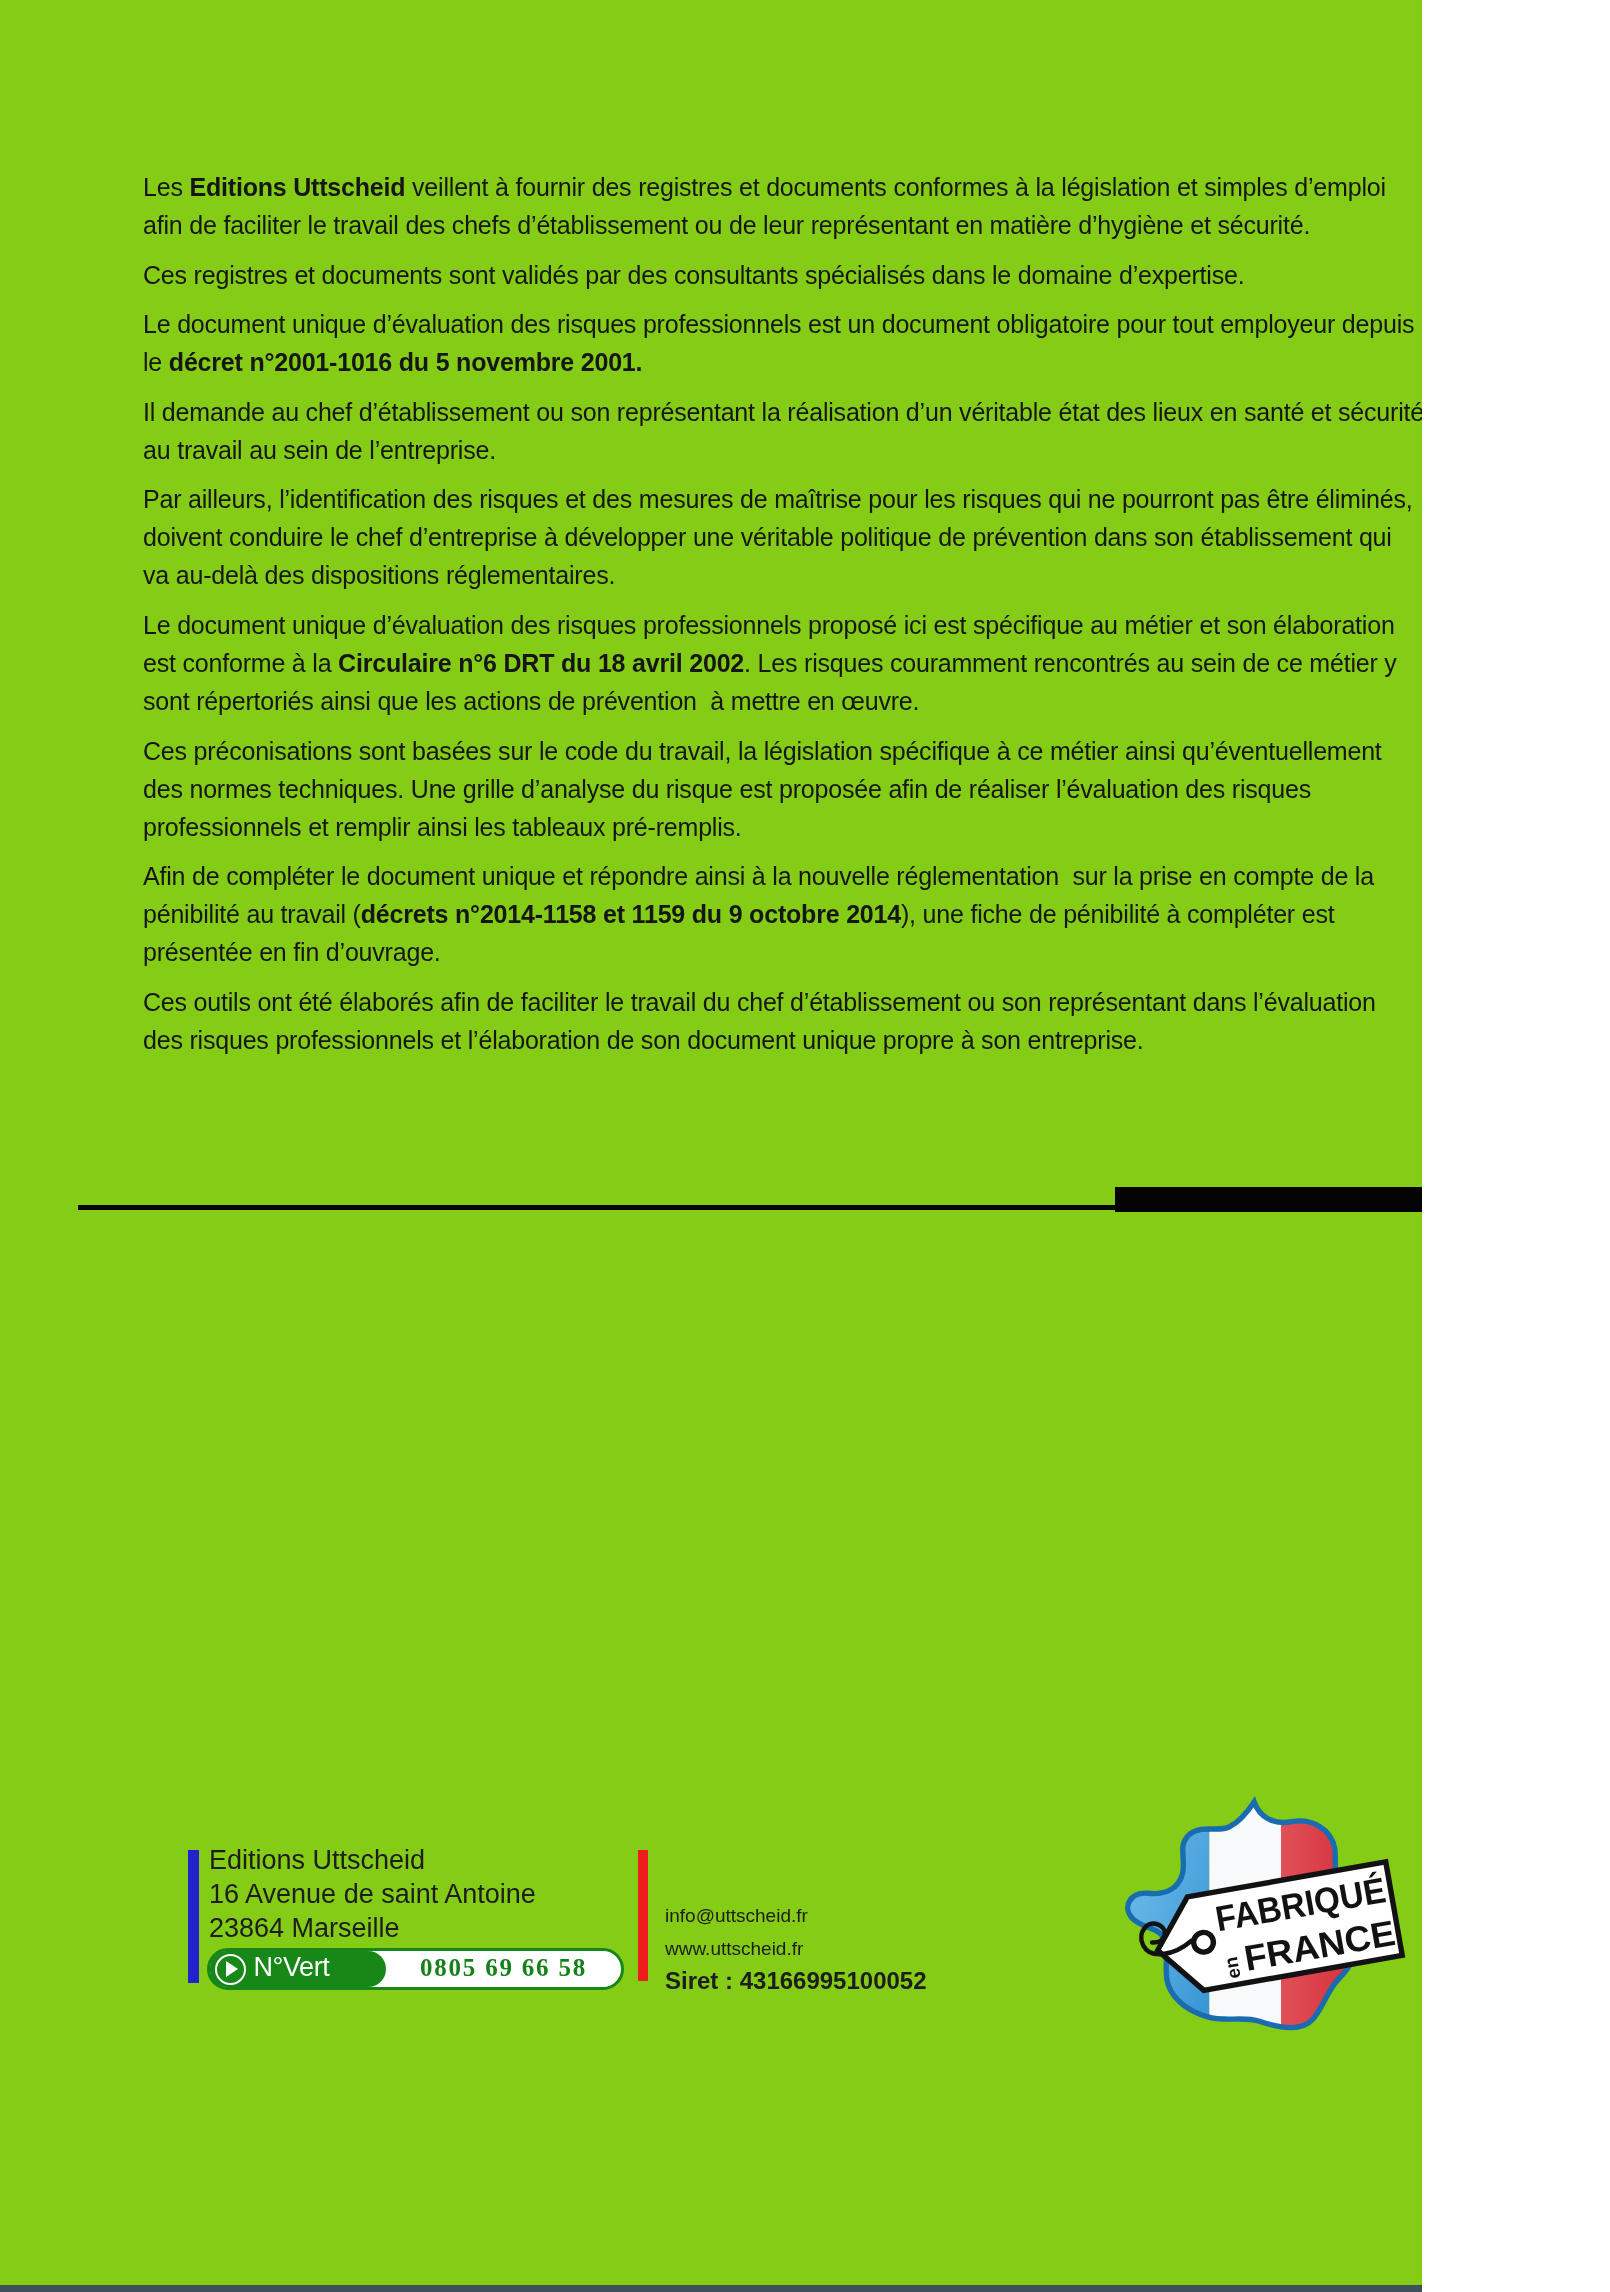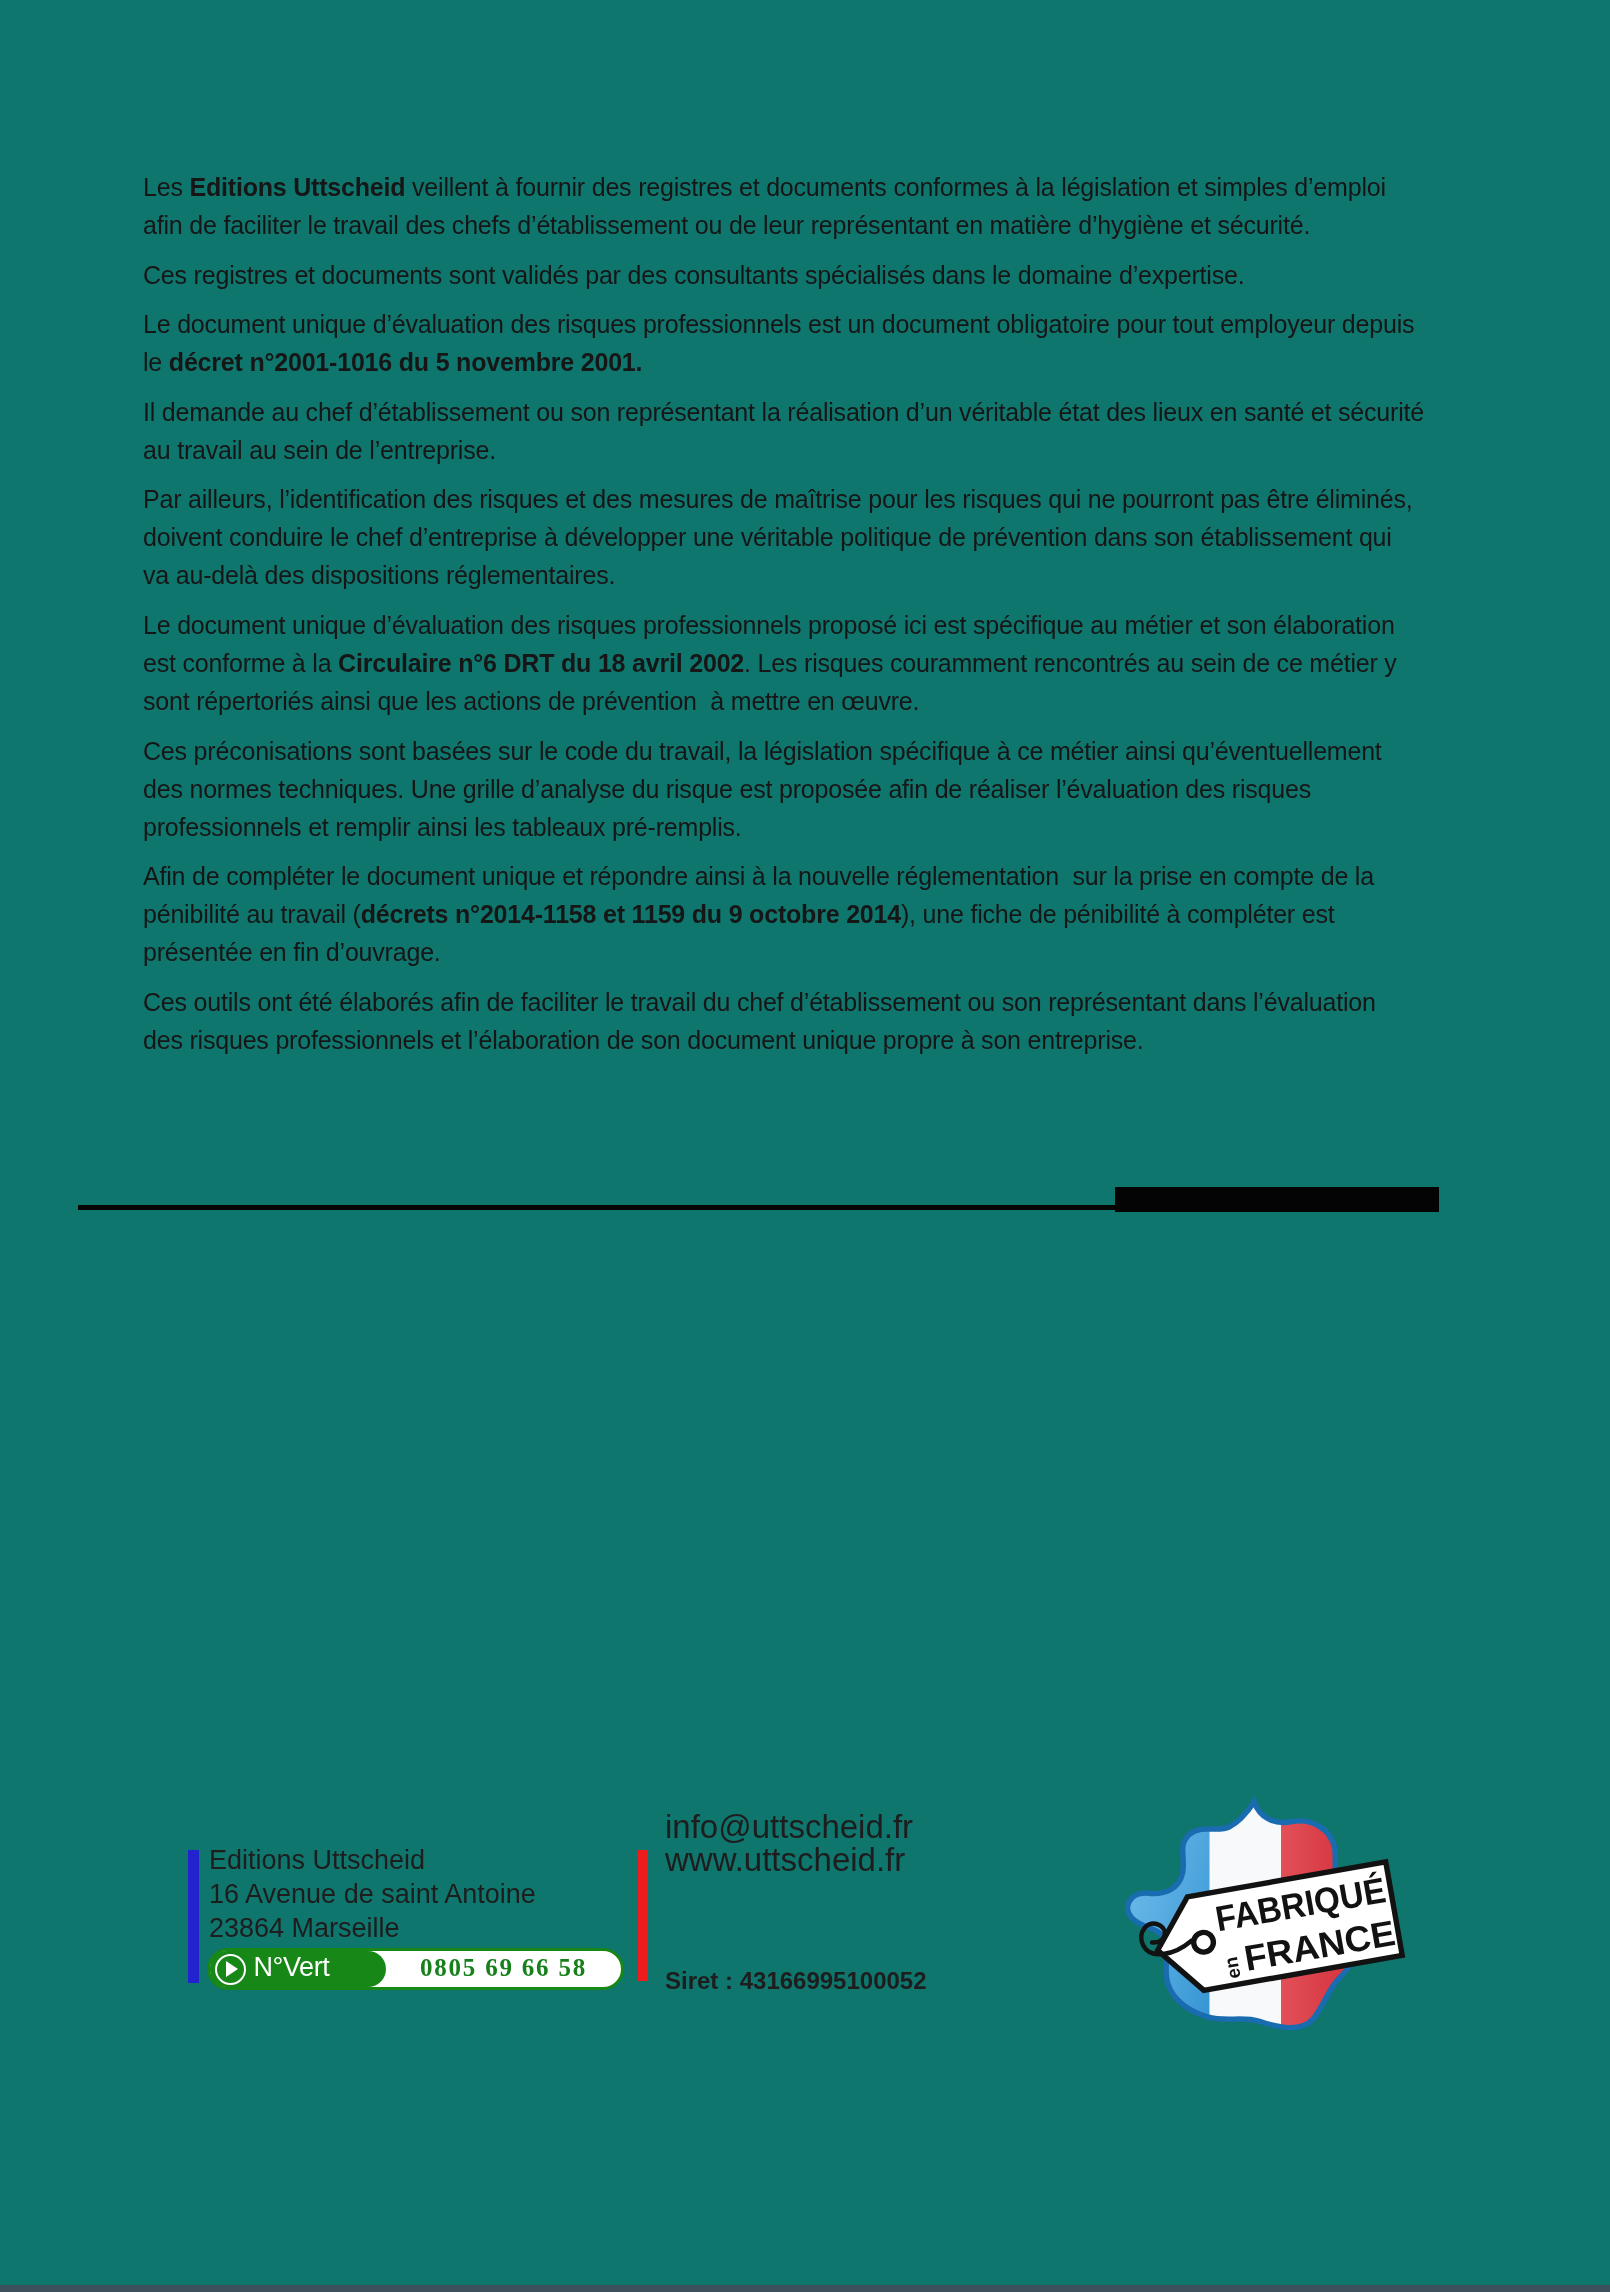--- a/index.html
+++ b/index.html
@@ -1,19 +1,19 @@
 <!DOCTYPE html>
 <html style="font-size:14.3px"><head>
 <meta charset="utf-8">
 <style>
   html,body{margin:0;padding:0;background:#ffffff;}
   #page{
     position:relative;
-    width:1610px;height:2293px;
-    background:#0f766e;
+    width:1422px;height:2293px;
+    background:#84cc16;
     overflow:hidden;
     font-family:"Liberation Sans",sans-serif;
     color:#161616;
   }
   
   .body-text{
     position:absolute;left:143px;top:168px;width:1433px;
     font-size:25px;line-height:38px;letter-spacing:-0.2px;
   }
   .body-text p{
@@ -33,22 +33,22 @@
     position:absolute;left:188px;top:1850px;width:10.7px;height:133px;background:#2222cf;
   }
   .bar-red{
     position:absolute;left:638px;top:1850px;width:9.9px;height:131px;background:#ee1c1c;
   }
   .publisher{
     position:absolute;left:209px;top:1843px;
     font-size:27px;line-height:34px;color:#1d1d1d;
   }
   .contact{
-    position:absolute;left:665px;top:1810px;
-    font-size:33px;line-height:33px;color:#1d1d1d;
+    position:absolute;left:665px;top:1899px;
+    font-size:19px;line-height:33px;color:#1d1d1d;
   }
   .siret{
     position:absolute;left:665px;top:1967px;
     font-size:24px;color:#1d1d1d;font-weight:bold;
   }
   
   .nvert{
     position:absolute;left:207px;top:1948px;width:417px;height:42px;
     box-sizing:border-box;background:#ffffff;
     border:3.6px solid #178717;border-radius:23px;

